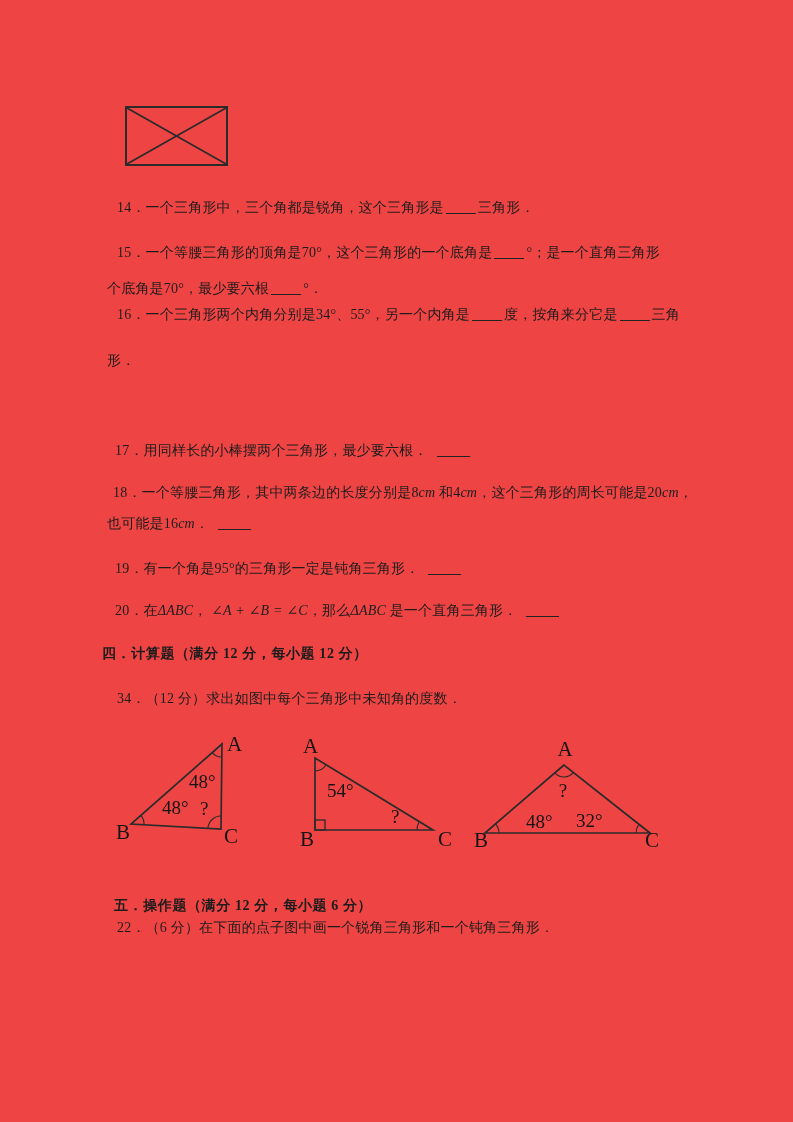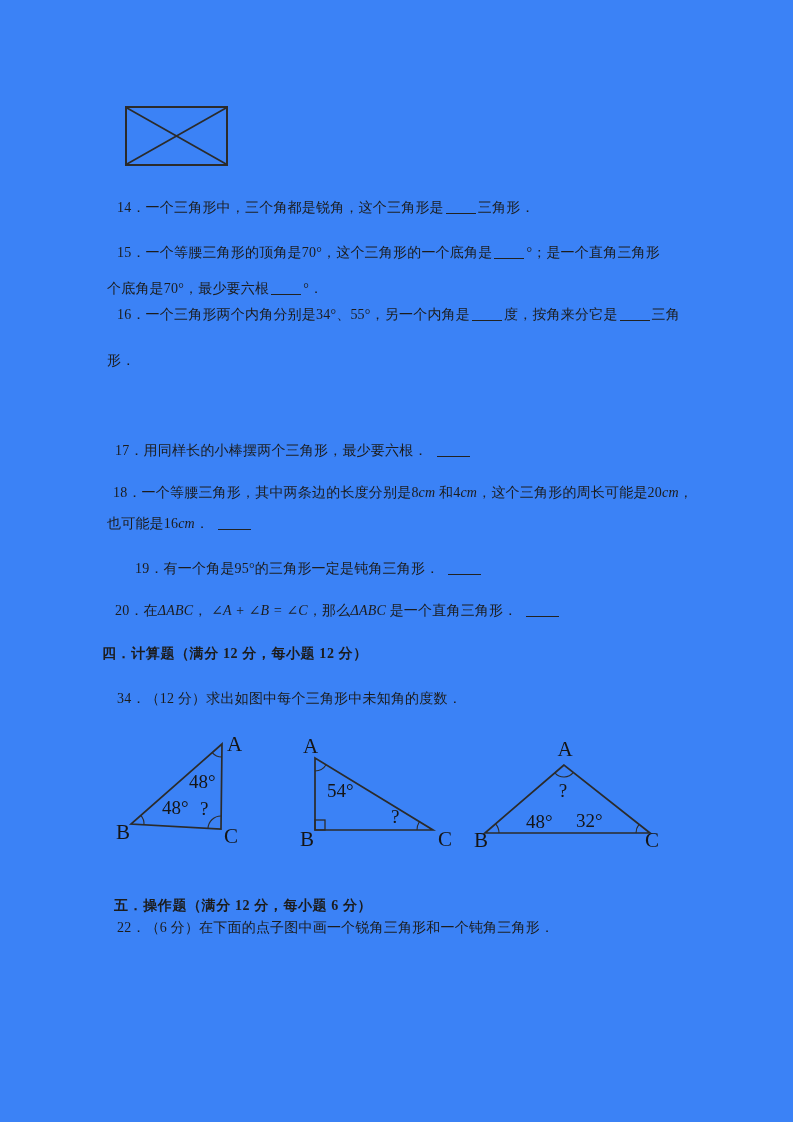--- a/index.html
+++ b/index.html
@@ -1,18 +1,18 @@
 <!DOCTYPE html>
 <html><head>
 <meta charset="utf-8">
 <style>
   * { margin:0; padding:0; box-sizing:border-box; }
   html,body { background:#ffffff; }
   .page {
-    position:relative; width:793px; height:1122px; background:#3b82f6;
+    position:relative; width:793px; height:1122px; background:#ef4444;
     font-family:"Liberation Serif","DejaVu Serif",serif;
     color:#1c1c1c; overflow:hidden;
   }
   .line {
     position:absolute; font-size:14px; line-height:20px;
     white-space:nowrap; letter-spacing:0.2px;
   }
   .hdr { font-weight:bold; letter-spacing:0.6px; }
   .math { font-style:italic;margin-top:8px; }
   .blank {
@@ -62,21 +62,21 @@
     <span>17．用同样长的小棒摆两个三角形，最少要六根．</span><span class="blank tail"></span>
   </div>
 
   <div class="line" style="left:113px; top:483px;">
     <span>18．一个等腰三角形，其中两条边的长度分别是8</span><span class="math">cm</span><span> 和4</span><span class="math">cm</span><span>，这个三角形的周长可能是20</span><span class="math">cm</span><span>，</span>
   </div>
   <div class="line" style="left:107px; top:514px;">
     <span>也可能是16</span><span class="math">cm</span><span>．</span><span class="blank tail"></span>
   </div>
 
-  <div class="line" style="left:115px; top:559px;margin-left:20px;">
+  <div class="line" style="left:115px; top:559px;">
     <span>19．有一个角是95°的三角形一定是钝角三角形．</span><span class="blank tail"></span>
   </div>
 
   <div class="line" style="left:115px; top:601px;">
     <span>20．在</span><span class="math">ΔABC</span><span>， </span><span class="math">∠A + ∠B = ∠C</span><span>，那么</span><span class="math">ΔABC</span><span> 是一个直角三角形．</span><span class="blank tail"></span>
   </div>
 
   <div class="line hdr" style="left:102px; top:644px;">
     <span>四．计算题（满分 12 分，每小题 12 分）</span>
   </div>

